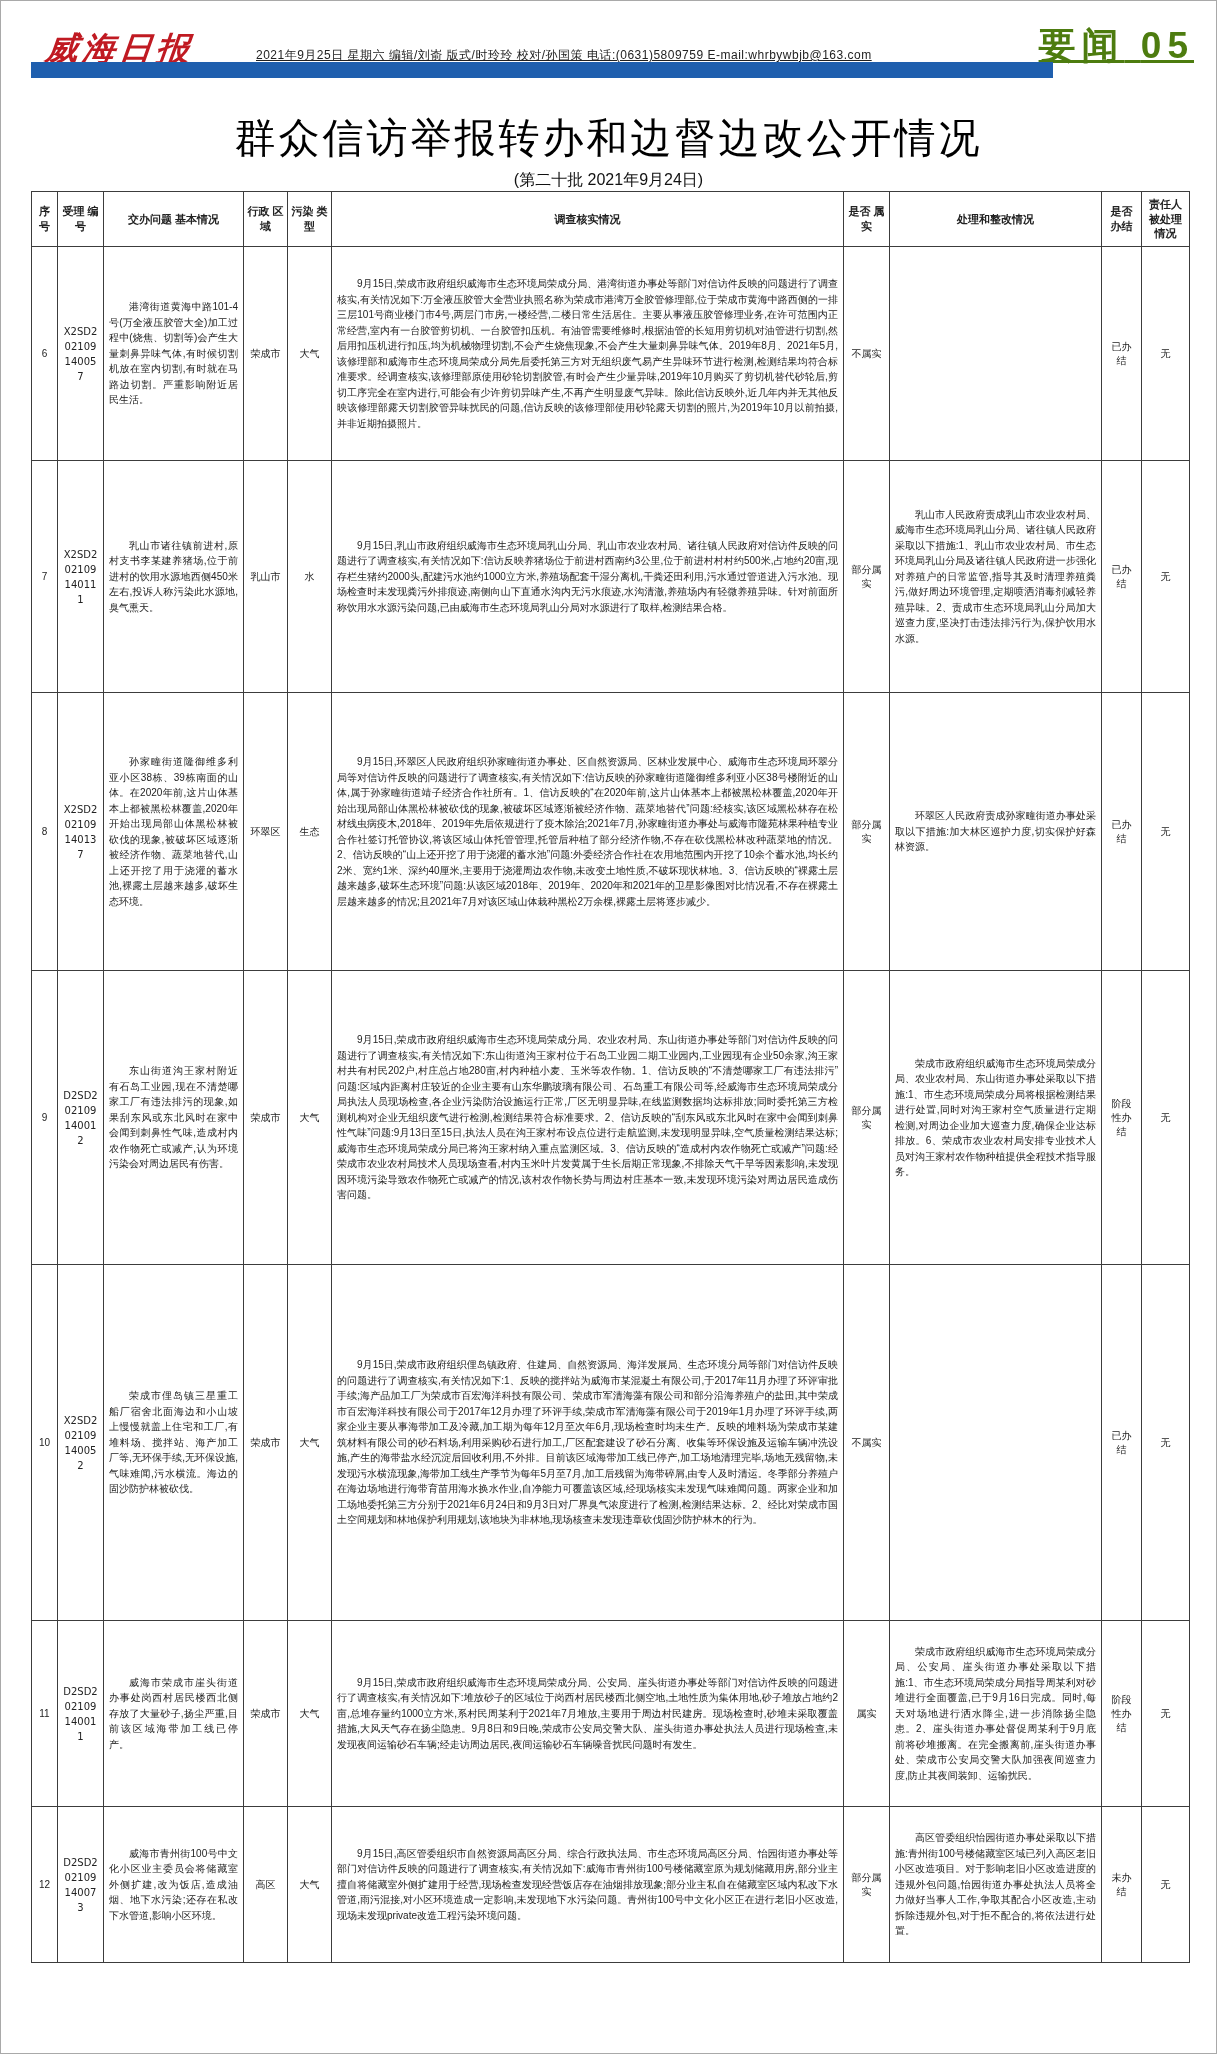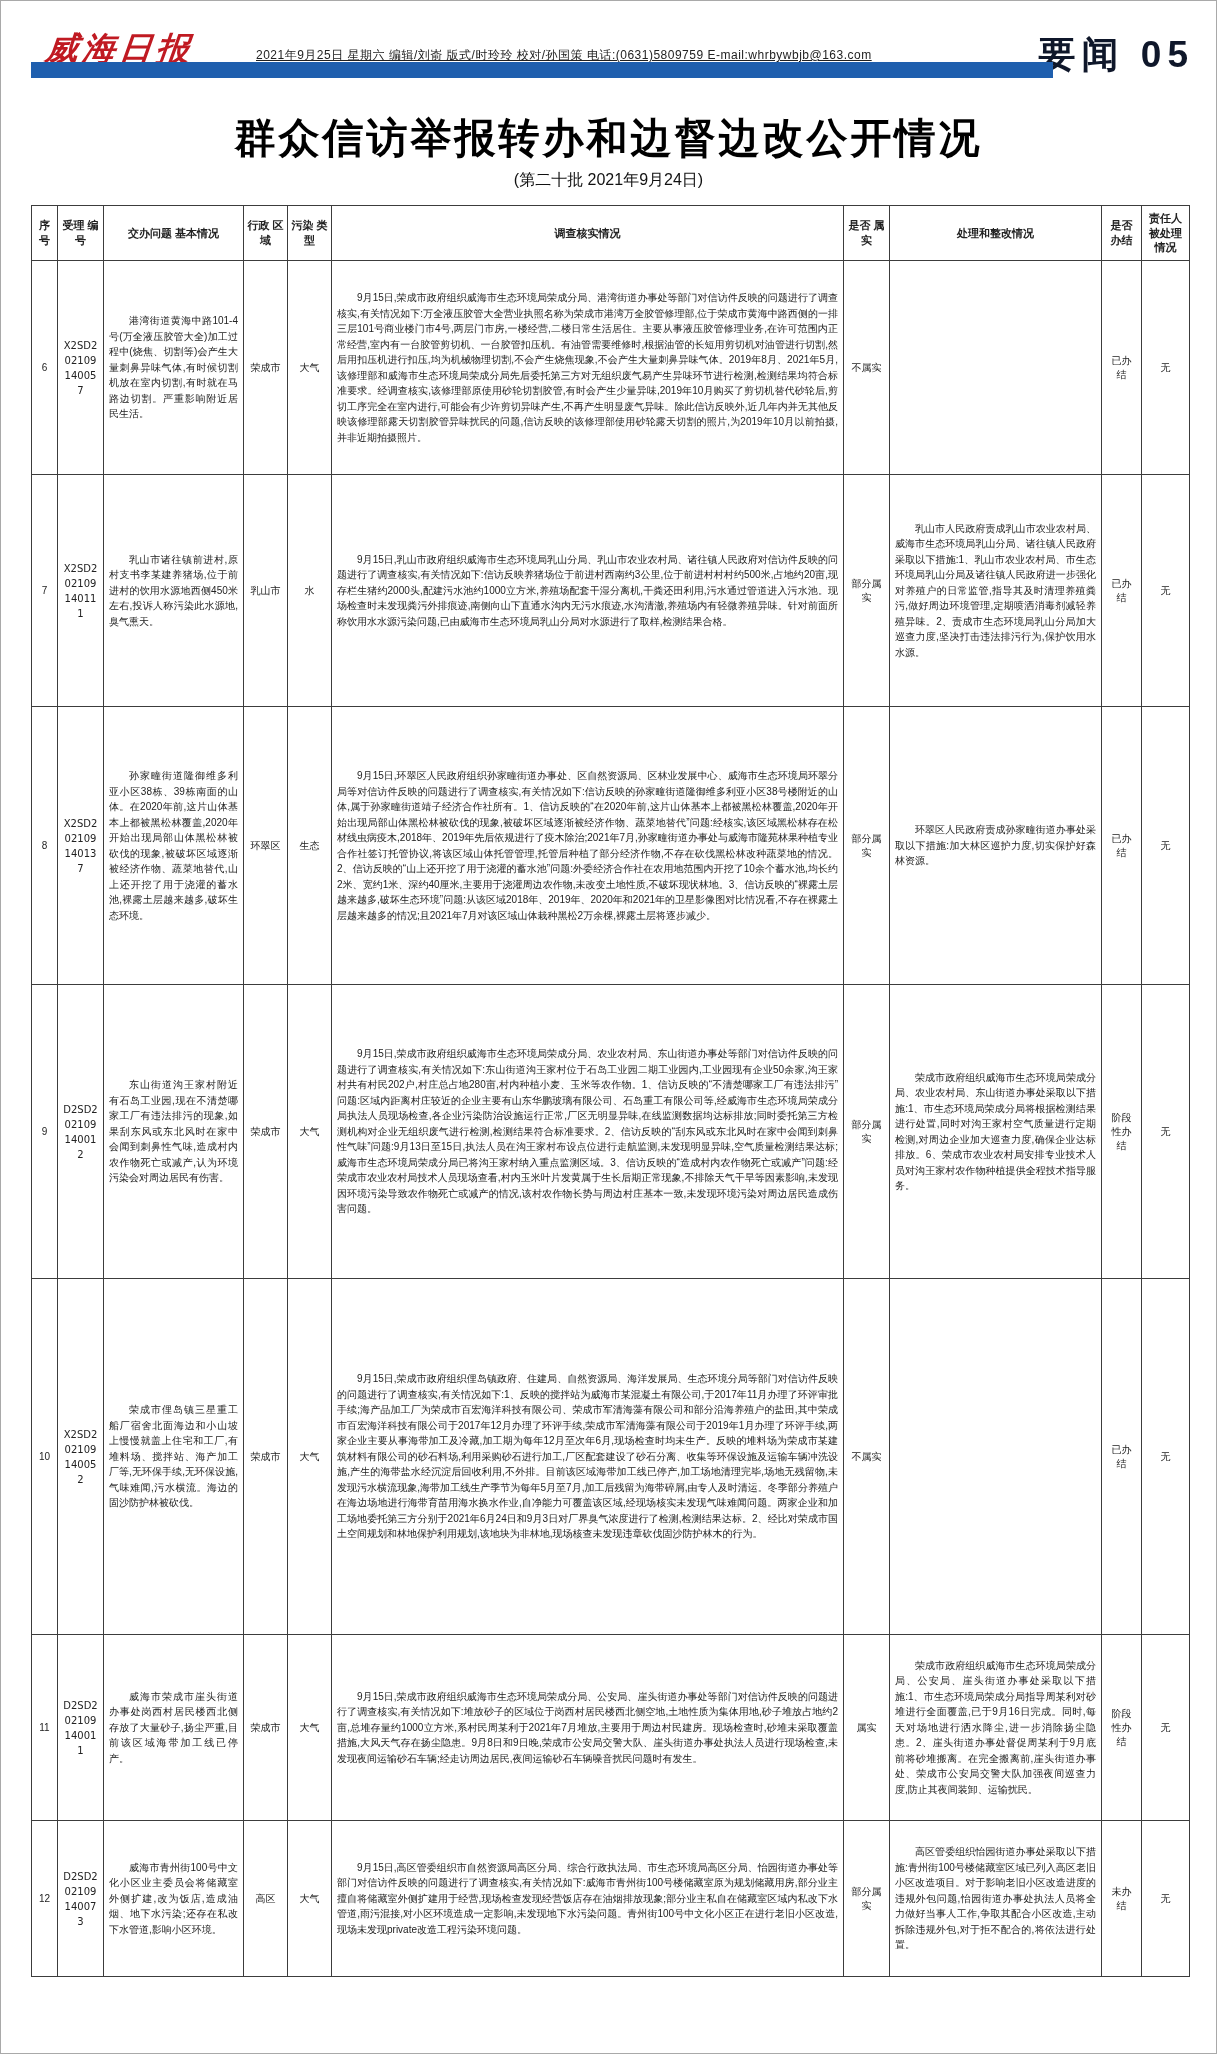--- a/index.html
+++ b/index.html
@@ -20,34 +20,34 @@
     position:absolute;left:44px;top:26px;
     font-size:33px;font-weight:bold;font-style:italic;
     color:#c01a22;transform:skewX(-6deg);
     letter-spacing:4px;white-space:nowrap;
   }
   .meta{
     position:absolute;left:255px;top:46px;width:530px;
     font-size:12px;color:#222;white-space:nowrap;letter-spacing:0.5px;text-decoration:underline;
   }
   .section-block{
-    position:absolute;right:22px;top:29px;
-    font-size:37px;font-weight:bold;color:#0f172a;
-    letter-spacing:6px;white-space:nowrap;
+    position:absolute;right:22px;top:20px;
+    font-size:37px;font-weight:bold;color:#4d7c0f;
+    letter-spacing:6px;white-space:nowrap;text-decoration:underline;
   }
   .blue-bar{
     position:absolute;left:30px;top:61px;height:16px;
     width:1022px;background:#1f5fae;
   }
   
   .headline{
     margin:24px 0 4px 0;text-align:center;
-    font-size:41px;font-weight:700;letter-spacing:3px;color:#000;
-  }
-  .subtitle{text-align:center;font-size:16px;color:#111;margin-bottom:14px;}
+    font-size:41px;font-weight:400;letter-spacing:3px;color:#000;
+  }
+  .subtitle{text-align:center;font-size:16px;color:#111;}
   .continued{font-size:12px;color:#222;margin:4px 0 6px 30px;}
   
   table.report{
     table-layout:fixed;border-collapse:collapse;
     margin-left:30px;width:1158px;
     font-size:10px;color:#222;padding-left:40px;
   }
   table.report th,table.report td{
     border:1px solid #3c3c3c;vertical-align:middle;
     padding:3px 5px;

